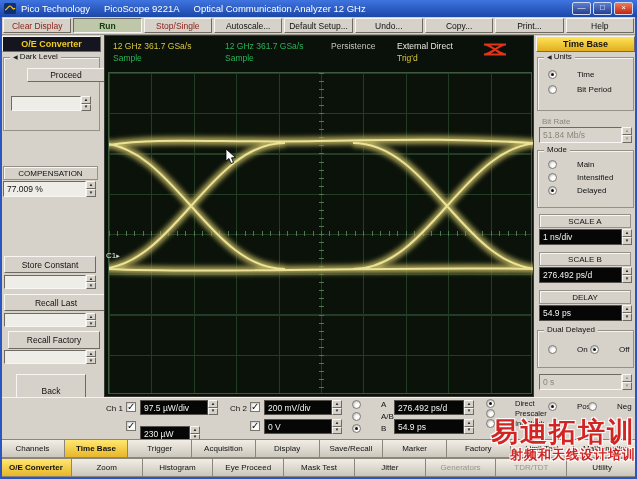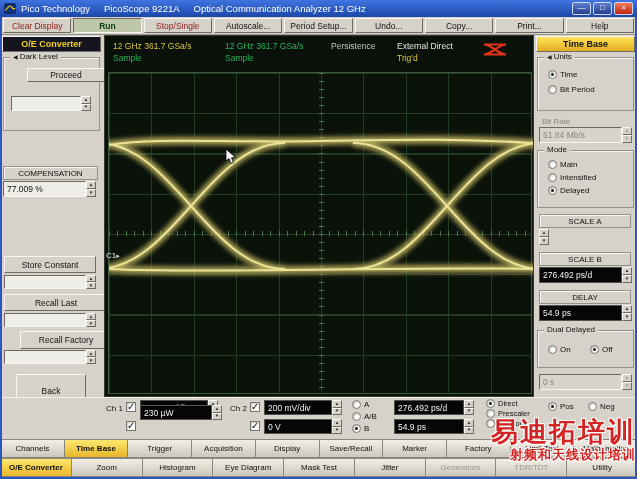--- a/index.html
+++ b/index.html
@@ -38,21 +38,21 @@
 
   
   .btn { position:absolute; background:#d6d2ca; border:1px solid;
     border-color:#f8f6f2 #6e6a62 #6e6a62 #f8f6f2;
     font-size:8.5px; display:flex; align-items:center; justify-content:center; }
   .group { position:absolute; border:1px solid #94908a;
     box-shadow:inset 1px 1px 0 rgba(255,255,255,.75); }
   .glabel { position:absolute; top:-6px; left:6px; background:#d6d2ca; padding:0 3px;
     font-size:8px; line-height:10px; white-space:nowrap; }
   .collapse { font-size:6px; color:#222; margin-right:2px; }
-  .radio-row { position:absolute; display:flex; align-items:flex-end; gap:3px; font-size:8px; white-space:nowrap;}
+  .radio-row { position:absolute; display:flex; align-items:flex-end; gap:20px; font-size:8px; white-space:nowrap;}
   .radio { width:9px; height:9px; border-radius:50%; background:#fdfdfd;
     border:1px solid #7a766e; box-shadow:inset 1px 1px 2px rgba(0,0,0,.25); position:relative; flex:none;}
   .radio.sel::after { content:""; position:absolute; inset:2px; border-radius:50%; background:#141414; }
   .checkbox { width:10px; height:10px; background:#fdfdfd; border:1px solid #7a766e;
     box-shadow:inset 1px 1px 2px rgba(0,0,0,.2); position:absolute; }
   .checkbox.checked::after { content:"✓"; position:absolute; left:0; top:-2px; font-size:10px; color:#111; }
   .fieldrow { position:absolute; display:flex; }
   .lcd { background:#060606; color:#f2f2ee; font-size:8.5px; display:flex; align-items:center;
     padding:0 3px; border:1px solid #55514b; flex:1; white-space:nowrap; overflow:hidden; }
   .sunken { background:#efede7; border:1px solid; border-color:#6e6a62 #f8f6f2 #f8f6f2 #6e6a62;
@@ -133,21 +133,21 @@
     <span class="wbtn nav">□</span>
     <span class="wbtn close">×</span>
   </span>
 </div>
 
 <div class="toolbar">
   <span class="tbtn red">Clear Display</span>
   <span class="tbtn pressed">Run</span>
   <span class="tbtn red">Stop/Single</span>
   <span class="tbtn">Autoscale...</span>
-  <span class="tbtn">Period Setup...</span>
+  <span class="tbtn">Default Setup...</span>
   <span class="tbtn">Undo...</span>
   <span class="tbtn">Copy...</span>
   <span class="tbtn">Print...</span>
   <span class="tbtn">Help</span>
 </div>
 
 <div class="left-panel">
   <div class="panel-header oe-header" style="left:2px;top:1px;width:99px;height:16px">O/E Converter</div>
 
   <div class="group" style="left:3px;top:22px;width:97px;height:74px">
@@ -182,21 +182,21 @@
 
   <div class="btn" style="left:4px;top:259px;width:104px;height:17px">Recall Last</div>
   <div class="fieldrow" style="left:4px;top:278px;width:92px;height:14px">
     <span class="sunken"></span>
     <span class="spin">
         <b>▲</b>
         <b>▼</b>
       </span>
   </div>
 
-  <div class="btn" style="left:20px;top:296px;width:92px;height:18px">Recall Factory</div>
+  <div class="btn" style="left:8px;top:296px;width:92px;height:18px">Recall Factory</div>
   <div class="fieldrow" style="left:4px;top:315px;width:92px;height:14px">
     <span class="sunken"></span>
     <span class="spin">
         <b>▲</b>
         <b>▼</b>
       </span>
   </div>
 
   <div class="btn" style="left:16px;top:339px;width:70px;height:34px">Back</div>
 </div>
@@ -279,20 +279,21 @@
         <span>Intensified</span>
     </span>
     <span class="radio-row" style="left:10px;top:35px">
       <span class="radio sel"></span>
         <span>Delayed</span>
     </span>
   </div>
 
   <div class="flatlabel" style="left:5px;top:179px;width:92px;height:14px">SCALE A</div>
   <div class="fieldrow" style="left:5px;top:194px;width:93px;height:16px">
+    <span class="lcd">1 ns/div</span>
     <span class="spin">
         <b>▲</b>
         <b>▼</b>
       </span>
   </div>
 
   <div class="flatlabel" style="left:5px;top:217px;width:92px;height:14px">SCALE B</div>
   <div class="fieldrow" style="left:5px;top:232px;width:93px;height:16px">
     <span class="lcd">276.492 ps/d</span>
     <span class="spin">
@@ -335,21 +336,21 @@
   <span class="blabel" style="left:106px;top:6px">Ch 1</span>
   <span class="checkbox checked" style="left:126px;top:4px"></span>
   <div class="fieldrow" style="left:140px;top:2px;width:78px;height:15px">
     <span class="lcd">97.5 µW/div</span>
     <span class="spin">
         <b>▲</b>
         <b>▼</b>
       </span>
   </div>
   <span class="checkbox checked" style="left:126px;top:23px"></span>
-  <div class="fieldrow" style="left:140px;top:7px;width:82px;height:15px">
+  <div class="fieldrow" style="left:140px;top:28px;width:60px;height:15px">
     <span class="lcd">230 µW</span>
     <span class="spin">
         <b>▲</b>
         <b>▼</b>
       </span>
   </div>
 
   <span class="blabel" style="left:230px;top:6px">Ch 2</span>
   <span class="checkbox checked" style="left:250px;top:4px"></span>
   <div class="fieldrow" style="left:264px;top:2px;width:78px;height:15px">
@@ -432,21 +433,21 @@
   <span class="tab">Save/Recall</span>
   <span class="tab">Marker</span>
   <span class="tab">Factory</span>
   <span class="tab">Limit Test</span>
   <span class="tab">Mathematics</span>
 </div>
 <div class="tabs tabs2">
   <span class="tab active">O/E Converter</span>
   <span class="tab">Zoom</span>
   <span class="tab">Histogram</span>
-  <span class="tab">Eye Diagram</span>
+  <span class="tab">Eye Proceed</span>
   <span class="tab">Mask Test</span>
   <span class="tab">Jitter</span>
   <span class="tab disabled">Generators</span>
   <span class="tab disabled">TDR/TDT</span>
   <span class="tab">Utility</span>
 </div>
 
 <div class="watermark">
   <div class="wm1">易迪拓培训</div>
   <div class="wm2">射频和天线设计培训</div>

